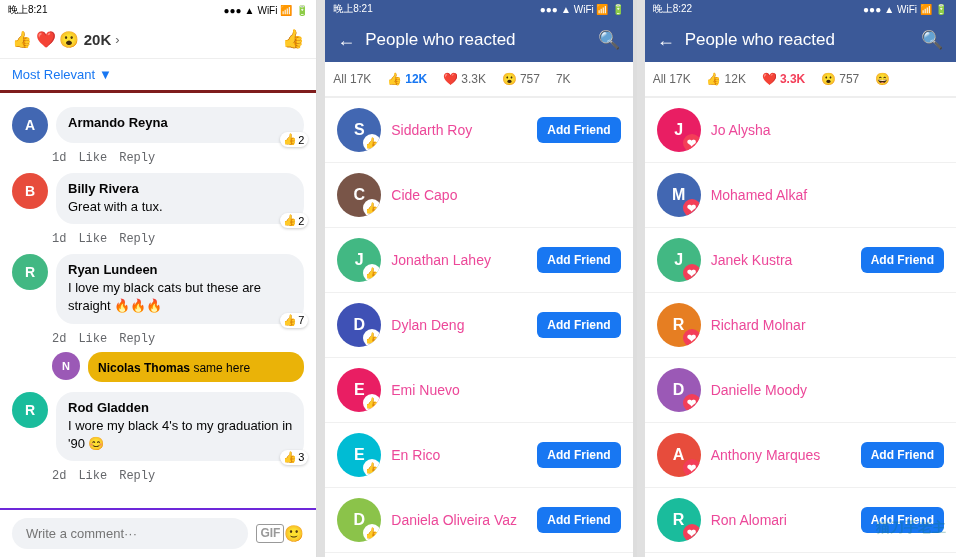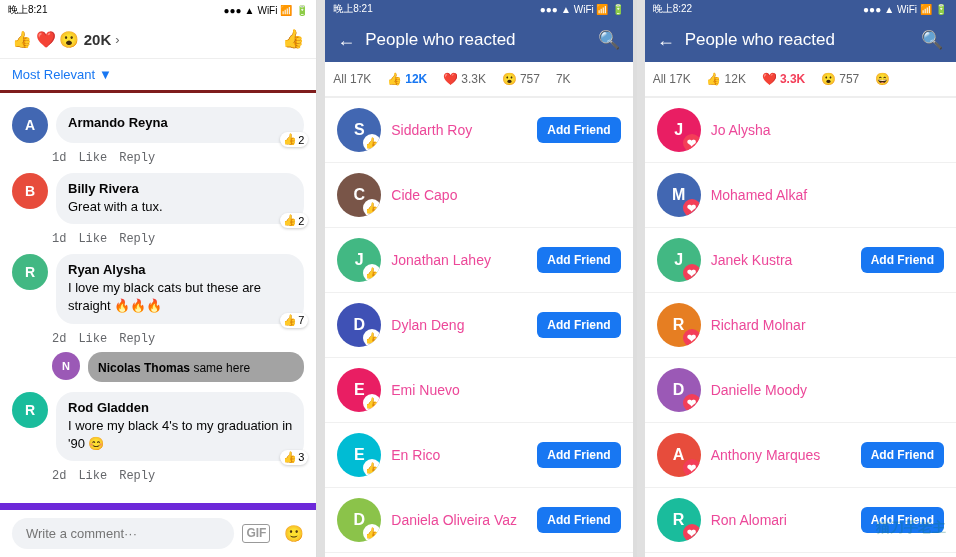--- a/index.html
+++ b/index.html
@@ -145,46 +145,46 @@
       background: #ccc;
       flex-shrink: 0;
       display: flex;
       align-items: center;
       justify-content: center;
       font-size: 11px;
       font-weight: bold;
       color: #fff;
     }
     .sub-bubble {
-      background: #a3a3a3;
+      background: #eab308;
       border-radius: 14px;
       padding: 6px 10px;
       flex: 1;
     }
     .sub-author { font-size: 12px; font-weight: 600; }
     .sub-text { font-size: 12px; color: #050505; }
 
     .comment-input-bar {
       padding: 8px 12px;
-      border-top: 7px solid #6d28d9;
+      border-top: 2px solid #6d28d9;
       display: flex;
       align-items: center;
       gap: 8px;
     }
     .comment-input {
       flex: 1;
       background: #f0f2f5;
       border: none;
       border-radius: 20px;
       padding: 8px 14px;
       font-size: 13px;
       color: #999;
       outline: none;
     }
-    .input-icons { display: flex; gap: 14px; font-size: 16px; color: #999; }
+    .input-icons { display: flex; gap: 0; font-size: 16px; color: #999; }
 
     
     .divider {
       width: 8px;
       height: 557px;
       background: #e0e0e0;
     }
 
     
     .panel-reacted {
@@ -386,21 +386,21 @@
     </div>
     <div class="comment-actions">
       <span>1d</span>
       <span>Like</span>
       <span>Reply</span>
     </div>
 
     <div class="comment-item">
       <div class="avatar av-green">R</div>
       <div class="comment-bubble">
-        <div class="comment-author">Ryan Alysha</div>
+        <div class="comment-author">Ryan Lundeen</div>
         <div class="comment-text">I love my black cats but these are straight 🔥🔥🔥</div>
         <div class="reaction-badge">
           <span>👍</span>
           <span>7</span>
         </div>
       </div>
     </div>
     <div class="comment-actions">
       <span>2d</span>
       <span>Like</span>

